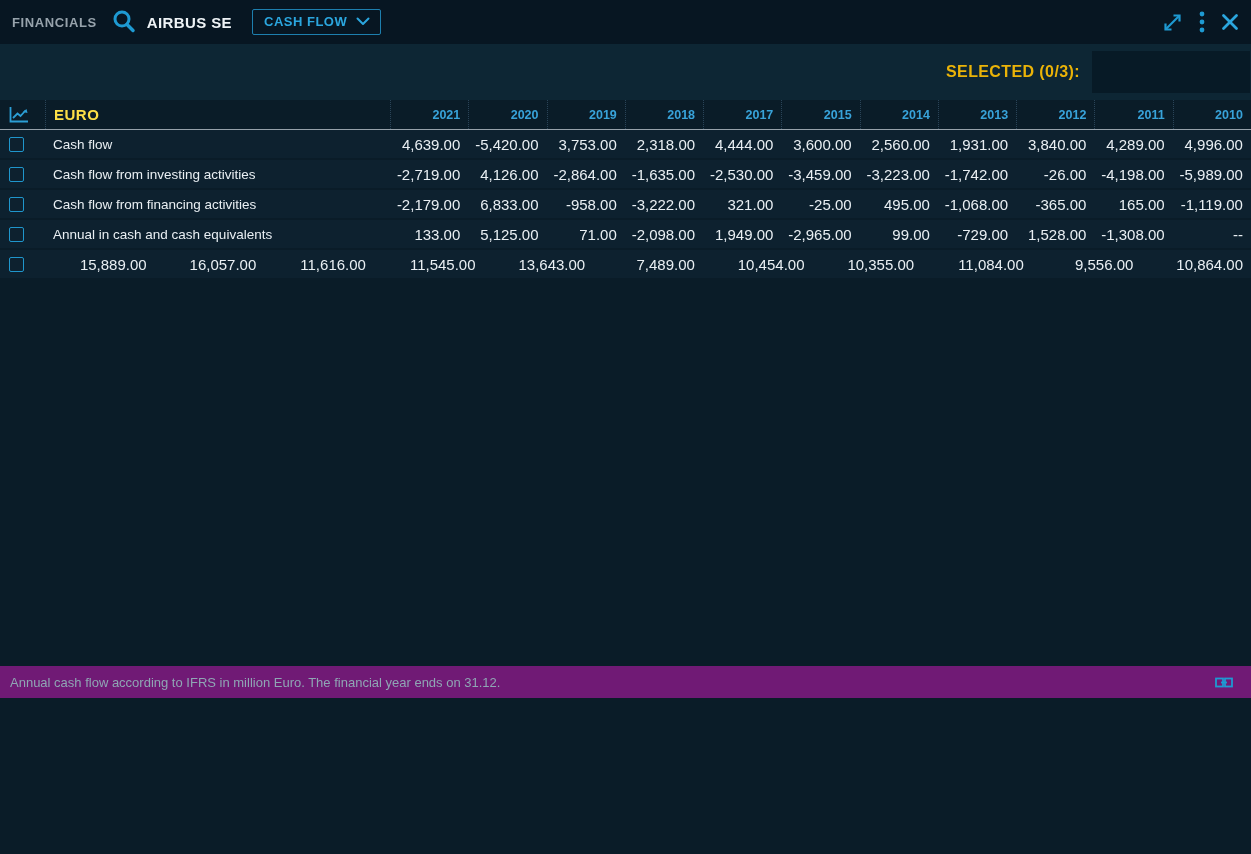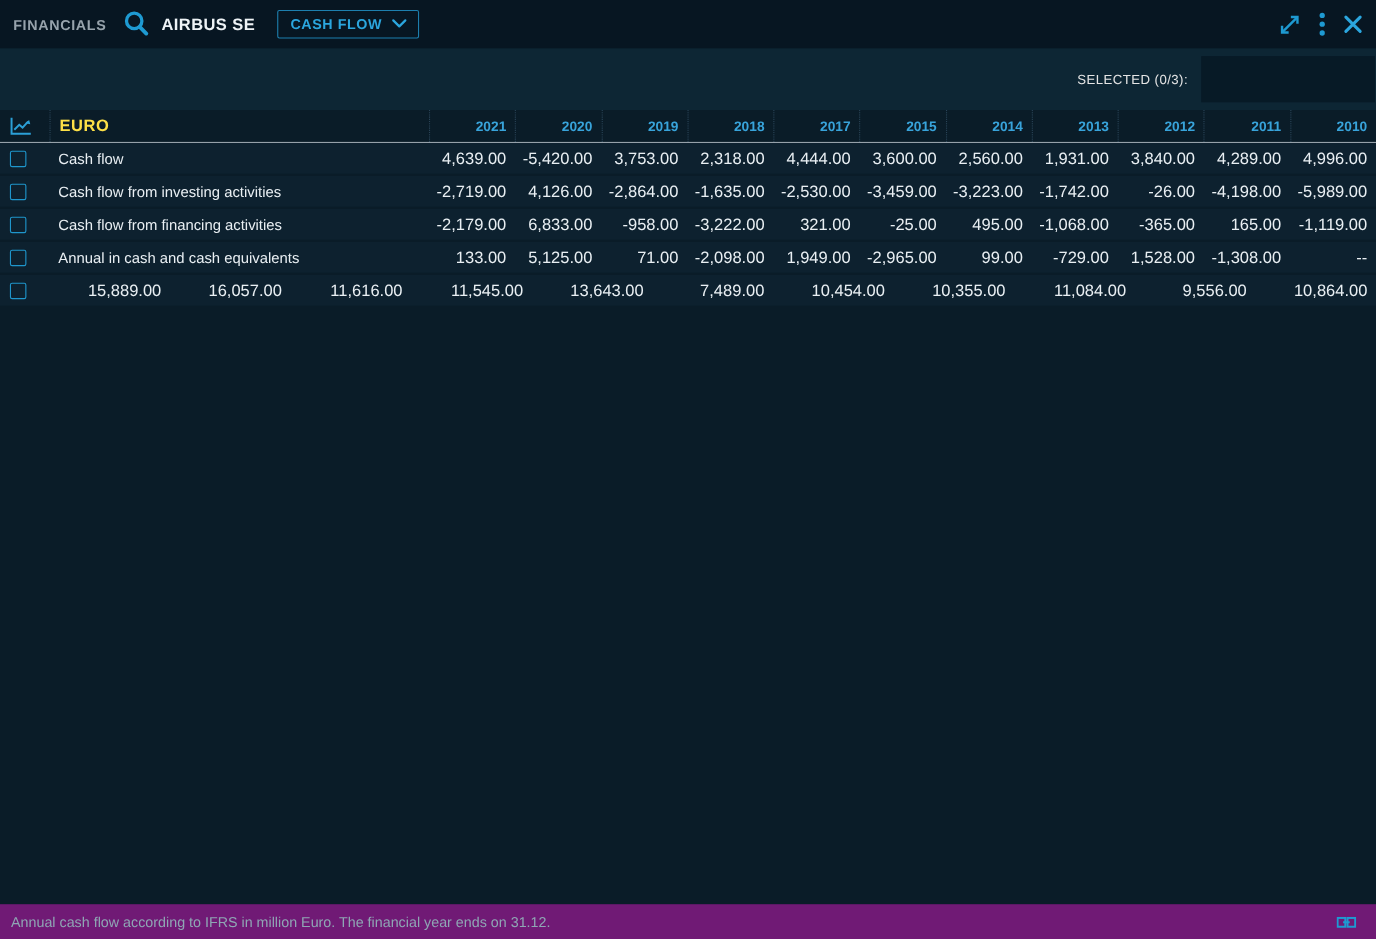--- a/index.html
+++ b/index.html
@@ -2,21 +2,21 @@
 <html><head>
 <meta charset="utf-8">
 <style>
   * { box-sizing: border-box; margin: 0; padding: 0; }
   html,body { width:1251px; height:854px; }
   body {
     font-family: "Liberation Sans", sans-serif;
     background: #0a1c28;
     overflow: hidden;
   }
-  .app { position:relative; width:1251px; height:854px; background:#0a1c28; }
+  .app { position:relative; width:1251px; height:698px; background:#0a1c28; }
 
   
   .topbar {
     height:44px; background:#071622; display:flex; align-items:center;
     padding:0 12px;
   }
   .app-label { color:#97a3ac; font-size:13px; font-weight:bold; letter-spacing:.6px; }
   .icon-btn { background:none; border:none; cursor:pointer; display:flex; align-items:center; justify-content:center; }
   .search-btn { margin:0 10px 0 14px; }
   .company { color:#eef3f6; font-size:15px; font-weight:bold; letter-spacing:.4px; }
@@ -26,21 +26,21 @@
     color:#2ba6de; font-family:inherit; font-size:13px; font-weight:bold; letter-spacing:.5px;
     padding:4px 10px 5px 11px; cursor:pointer;
   }
   .topbar-right { margin-left:auto; display:flex; align-items:center; gap:16px; }
 
   
   .filter-band {
     height:56px; background:#0d2634; display:flex; align-items:center;
     justify-content:flex-end; padding-right:1px;
   }
-  .selected-label { color:#e5e5e5; font-size:12px; font-weight:normal; letter-spacing:.4px; }
+  .selected-label { color:#eab308; font-size:16px; font-weight:bold; letter-spacing:.4px; }
   .selected-box {
     width:158px; height:42px; background:#071a26; margin-left:12px; border:none;
     cursor:pointer;
   }
 
   
   .thead {
     height:30px; display:flex; align-items:center;
     border-bottom:1px solid #96a1aa; background:#0a1c28;
   }

